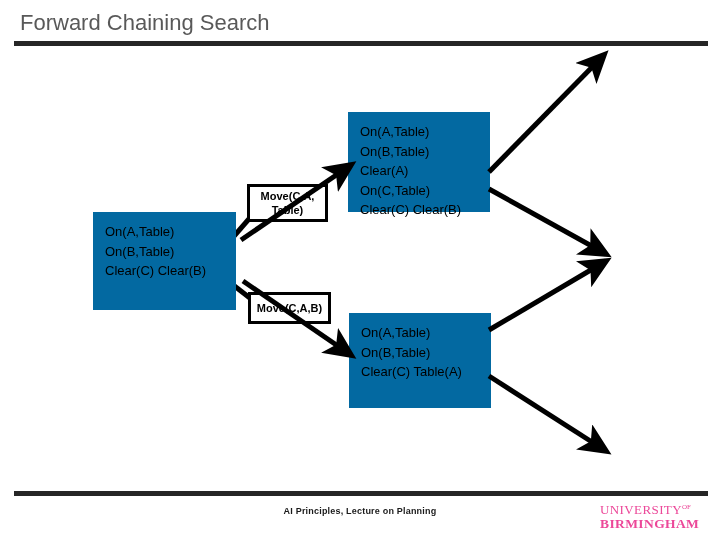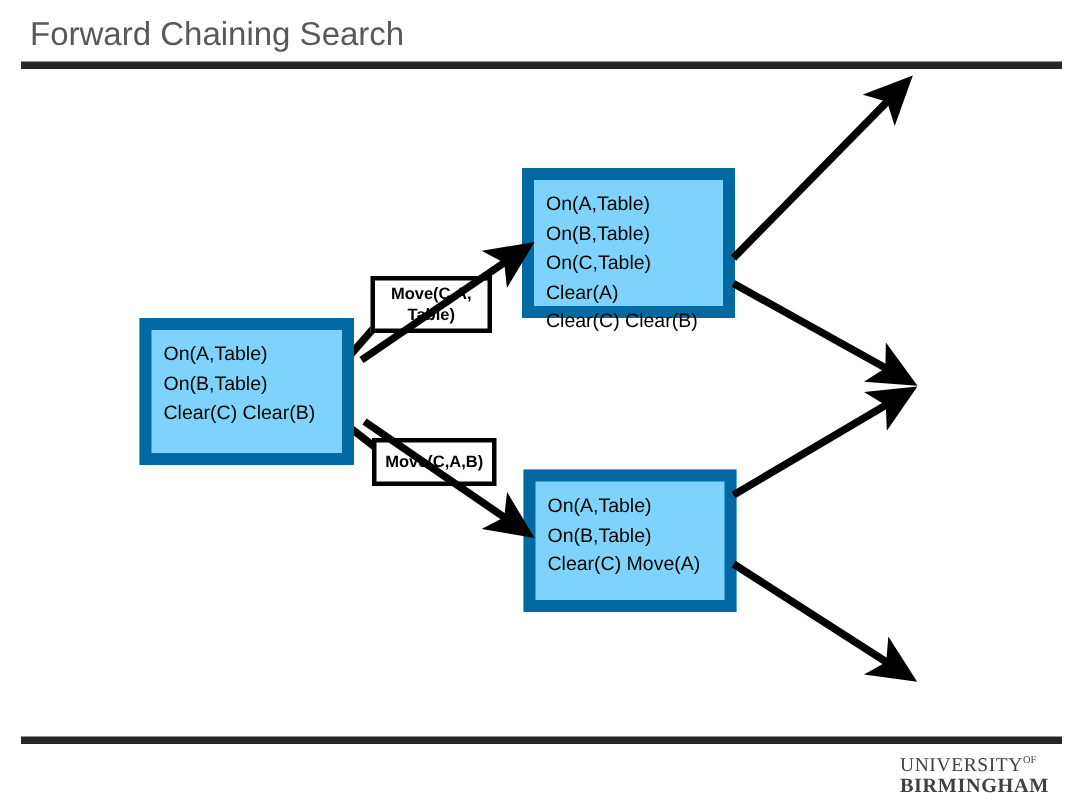--- a/index.html
+++ b/index.html
@@ -68,21 +68,21 @@
   }
 
   
   #logo {
     position: absolute;
     left: 600px;
     top: 503px;
     width: 110px;
     text-align: left;
     font-family: "Liberation Serif", serif;
-    color: #404040;
+    color: #ec4899;
     line-height: 1.05;
   }
   #logo .l1 {
     font-size: 13px;
     letter-spacing: 0.4px;
     font-weight: normal;
   }
   #logo .l1 sup {
     font-size: 7px;
     vertical-align: super;
@@ -91,22 +91,22 @@
   #logo .l2 {
     font-size: 13.5px;
     letter-spacing: 0.4px;
     font-weight: bold;
   }
 
   
   .state-box {
     position: absolute;
     box-sizing: border-box;
-    border: 8px solid #0369a1;
-    background: #7dd3fc;
+    border: 4px solid #0369a1;
+    background: #0369a1;
     z-index: 3;
   }
   .state-box .lines {
     position: absolute;
     left: 8px;
     top: 6px;
     right: 4px;
     font-size: 13px;
     line-height: 19.5px;
     color: #000000;
@@ -183,31 +183,31 @@
       <div>On(A,Table)</div>
       <div>On(B,Table)</div>
       <div>Clear(C) Clear(B)</div>
     </div>
   </div>
 
   <div class="state-box" id="box-top">
     <div class="lines">
       <div>On(A,Table)</div>
       <div>On(B,Table)</div>
+      <div>Clear(A)</div>
       <div>On(C,Table)</div>
-      <div>Clear(A)</div>
       <div>Clear(C) Clear(B)</div>
     </div>
   </div>
 
   <div class="state-box" id="box-bottom">
     <div class="lines">
       <div>On(A,Table)</div>
       <div>On(B,Table)</div>
-      <div>Clear(C) Move(A)</div>
+      <div>Clear(C) Table(A)</div>
     </div>
   </div>
 
   <div class="action-box" id="action-top">Move(C,A, Table)</div>
 
   <div class="action-box" id="action-bottom">Move(C,A,B)</div>
 
   <svg id="arrows" viewBox="0 0 720 540" width="720" height="540" xmlns="http://www.w3.org/2000/svg">
     <defs>
       <marker id="ah2" markerWidth="7" markerHeight="7" refX="5.2" refY="3" orient="auto" markerUnits="strokeWidth">
@@ -223,19 +223,20 @@
 
       <path id="frontier-arrow-1" d="M 489 172 L 604 55"></path>
       <path id="frontier-arrow-2" d="M 489 189 L 606 254"></path>
 
       <path id="frontier-arrow-3" d="M 489 330 L 606 261"></path>
       <path id="frontier-arrow-4" d="M 489 376 L 606 451"></path>
     </g>
   </svg>
 
   <div id="footer-rule"></div>
+  <div id="footer-text">AI Principles, Lecture on Planning</div>
 
   <div id="logo">
     <div class="l1"><span>UNIVERSITY</span><sup>OF</sup></div>
     <div class="l2">BIRMINGHAM</div>
   </div>
 
 </div>
 
 </body></html>

